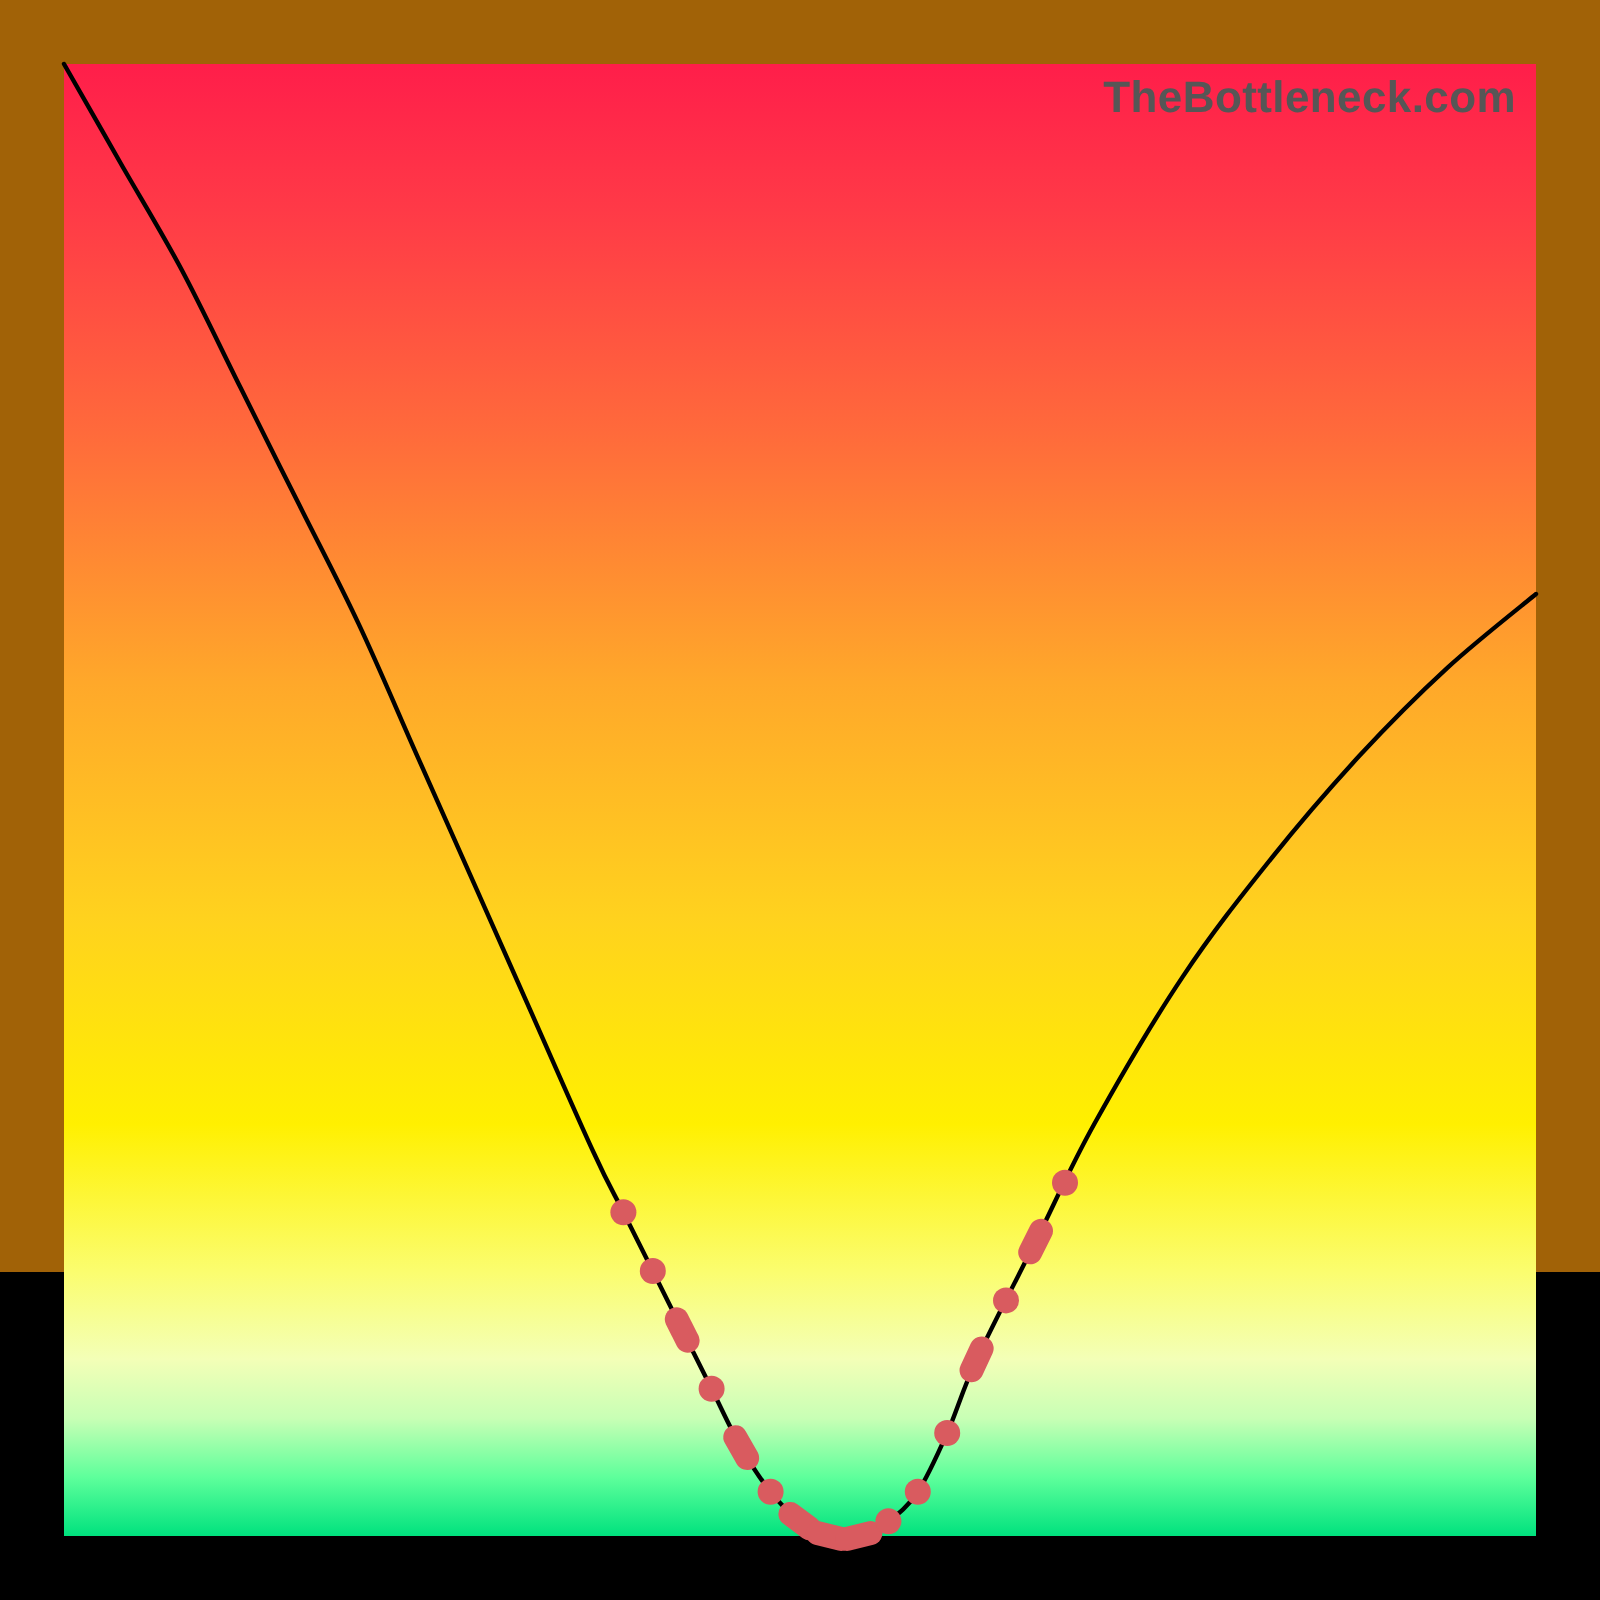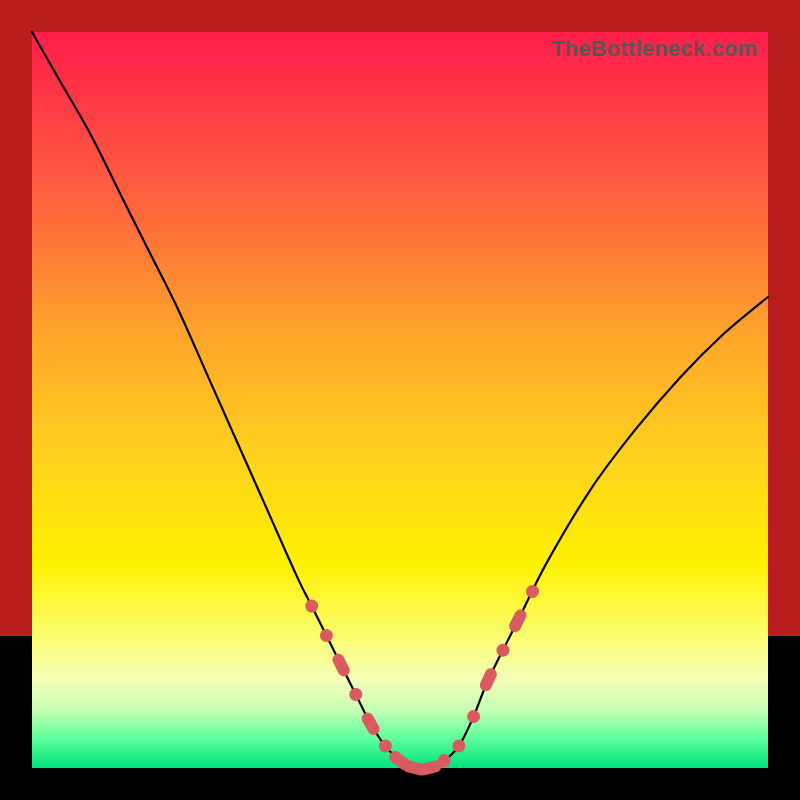--- a/index.html
+++ b/index.html
@@ -9,21 +9,21 @@
     height: 800px;
     background: #000;
     overflow: hidden;
   }
   .frame {
     position: absolute;
     left: 0;
     top: 0;
     width: 800px;
     height: 636px;
-    background: #b91c1c;
+    background: #a16207;
   }
   .plot-area {
     position: absolute;
     left: 32px;
     top: 32px;
     width: 736px;
     height: 736px;
     
     background: linear-gradient(
       to bottom,

